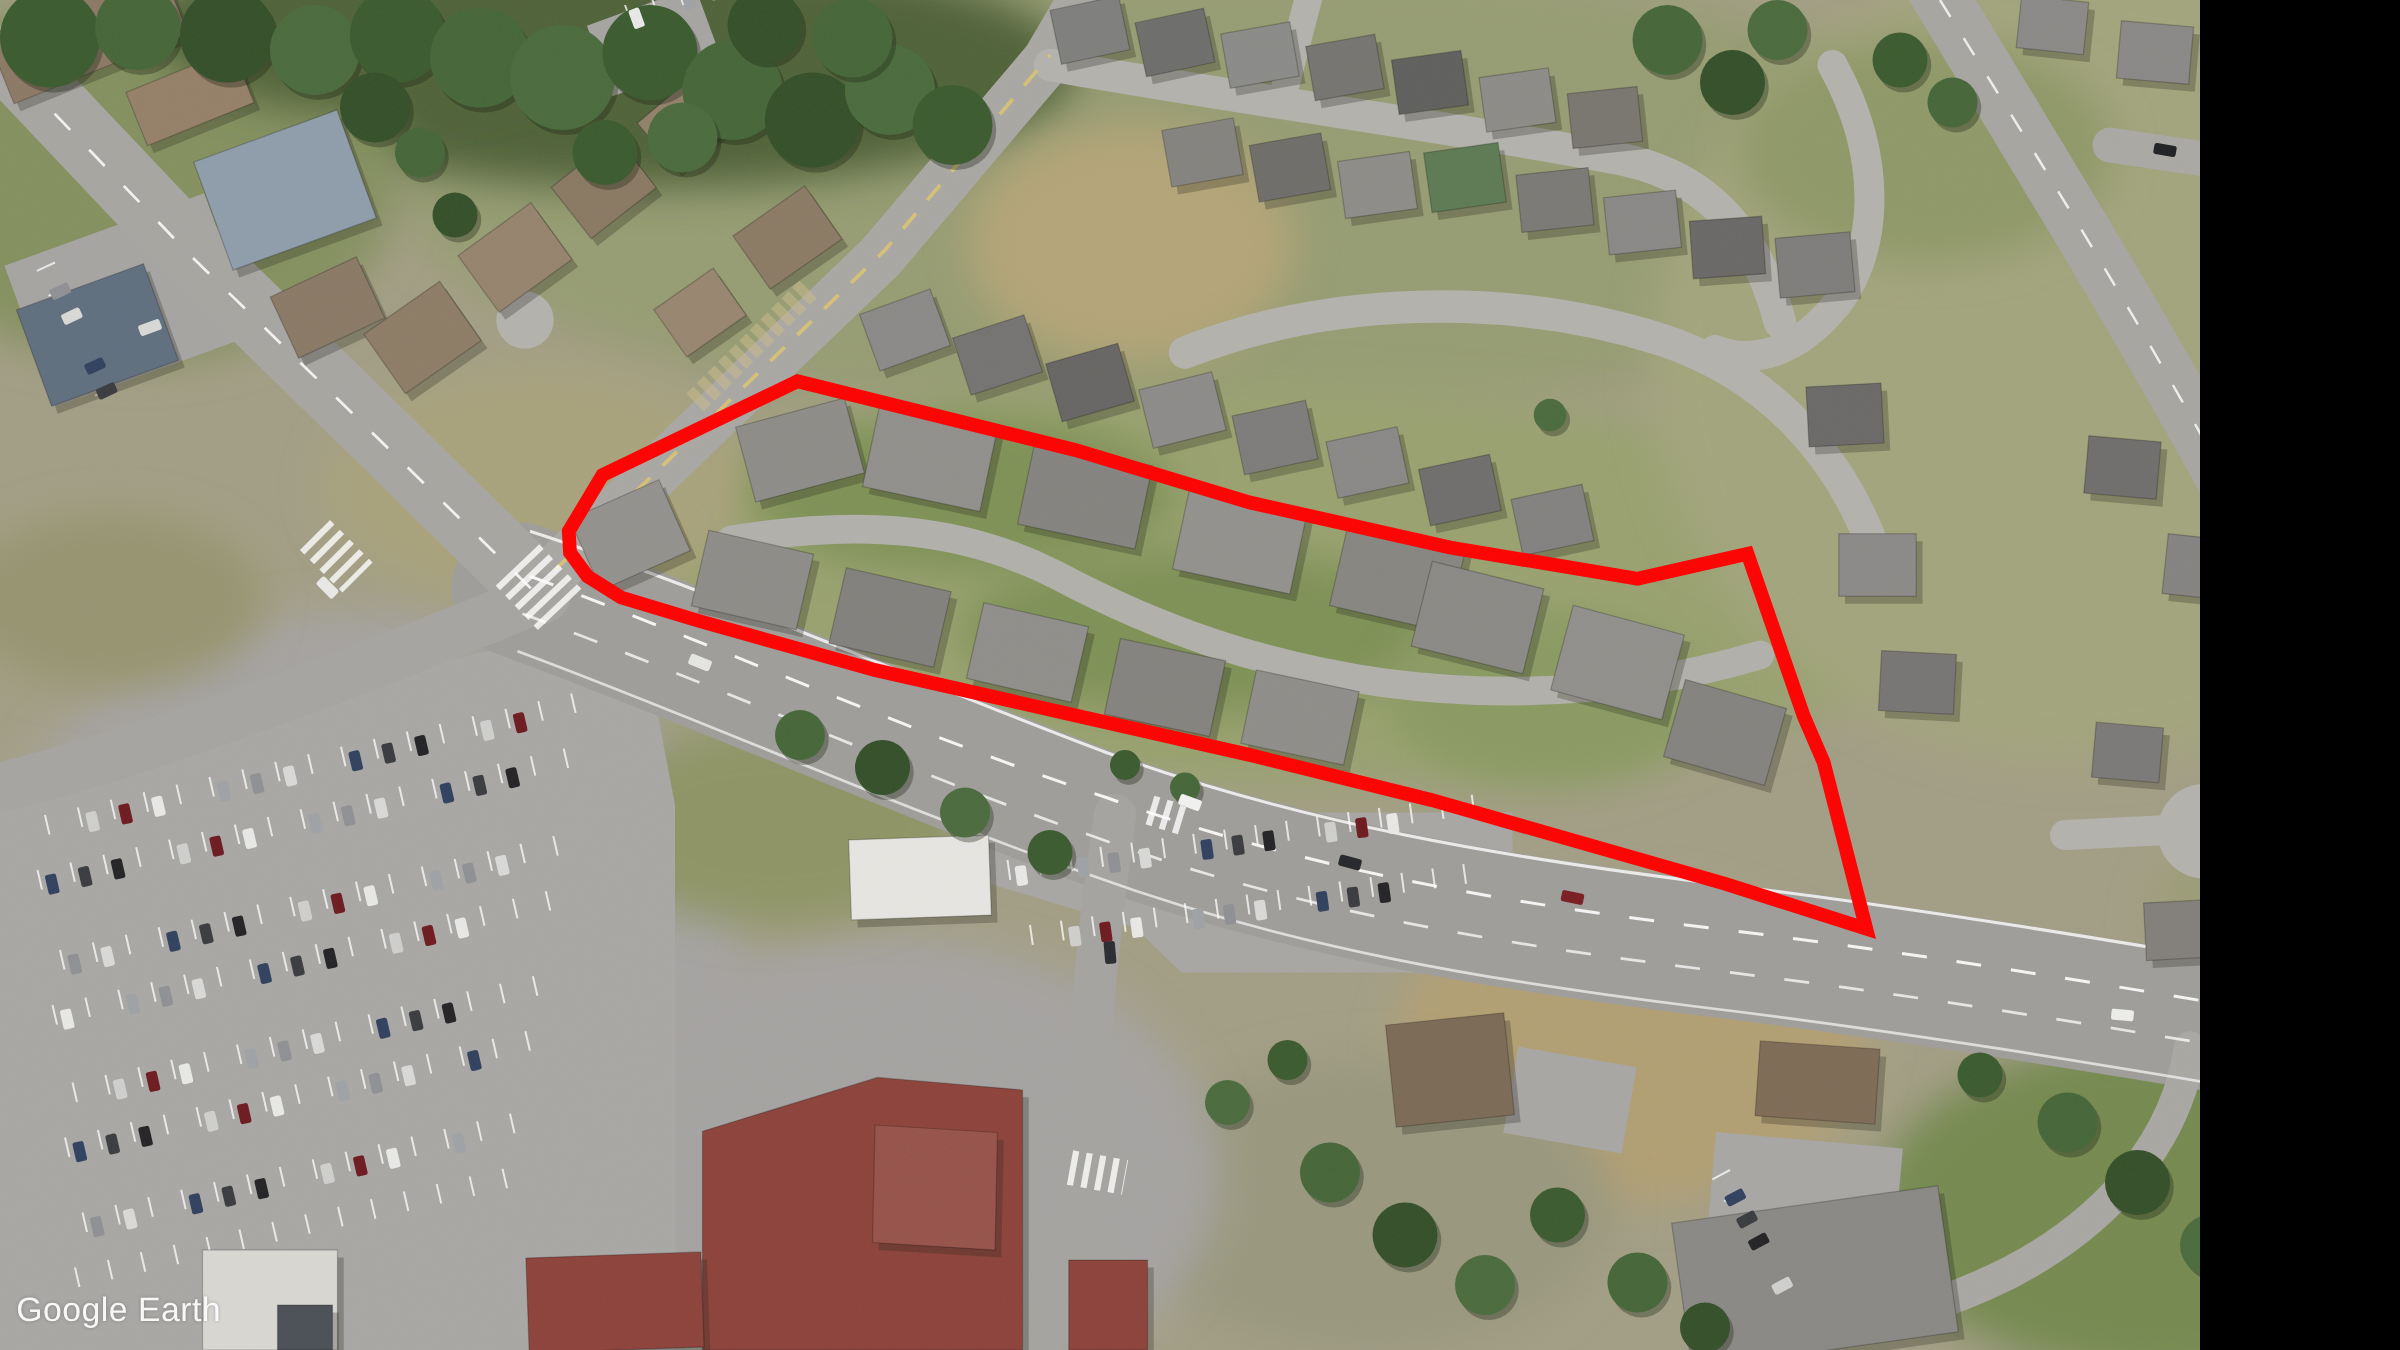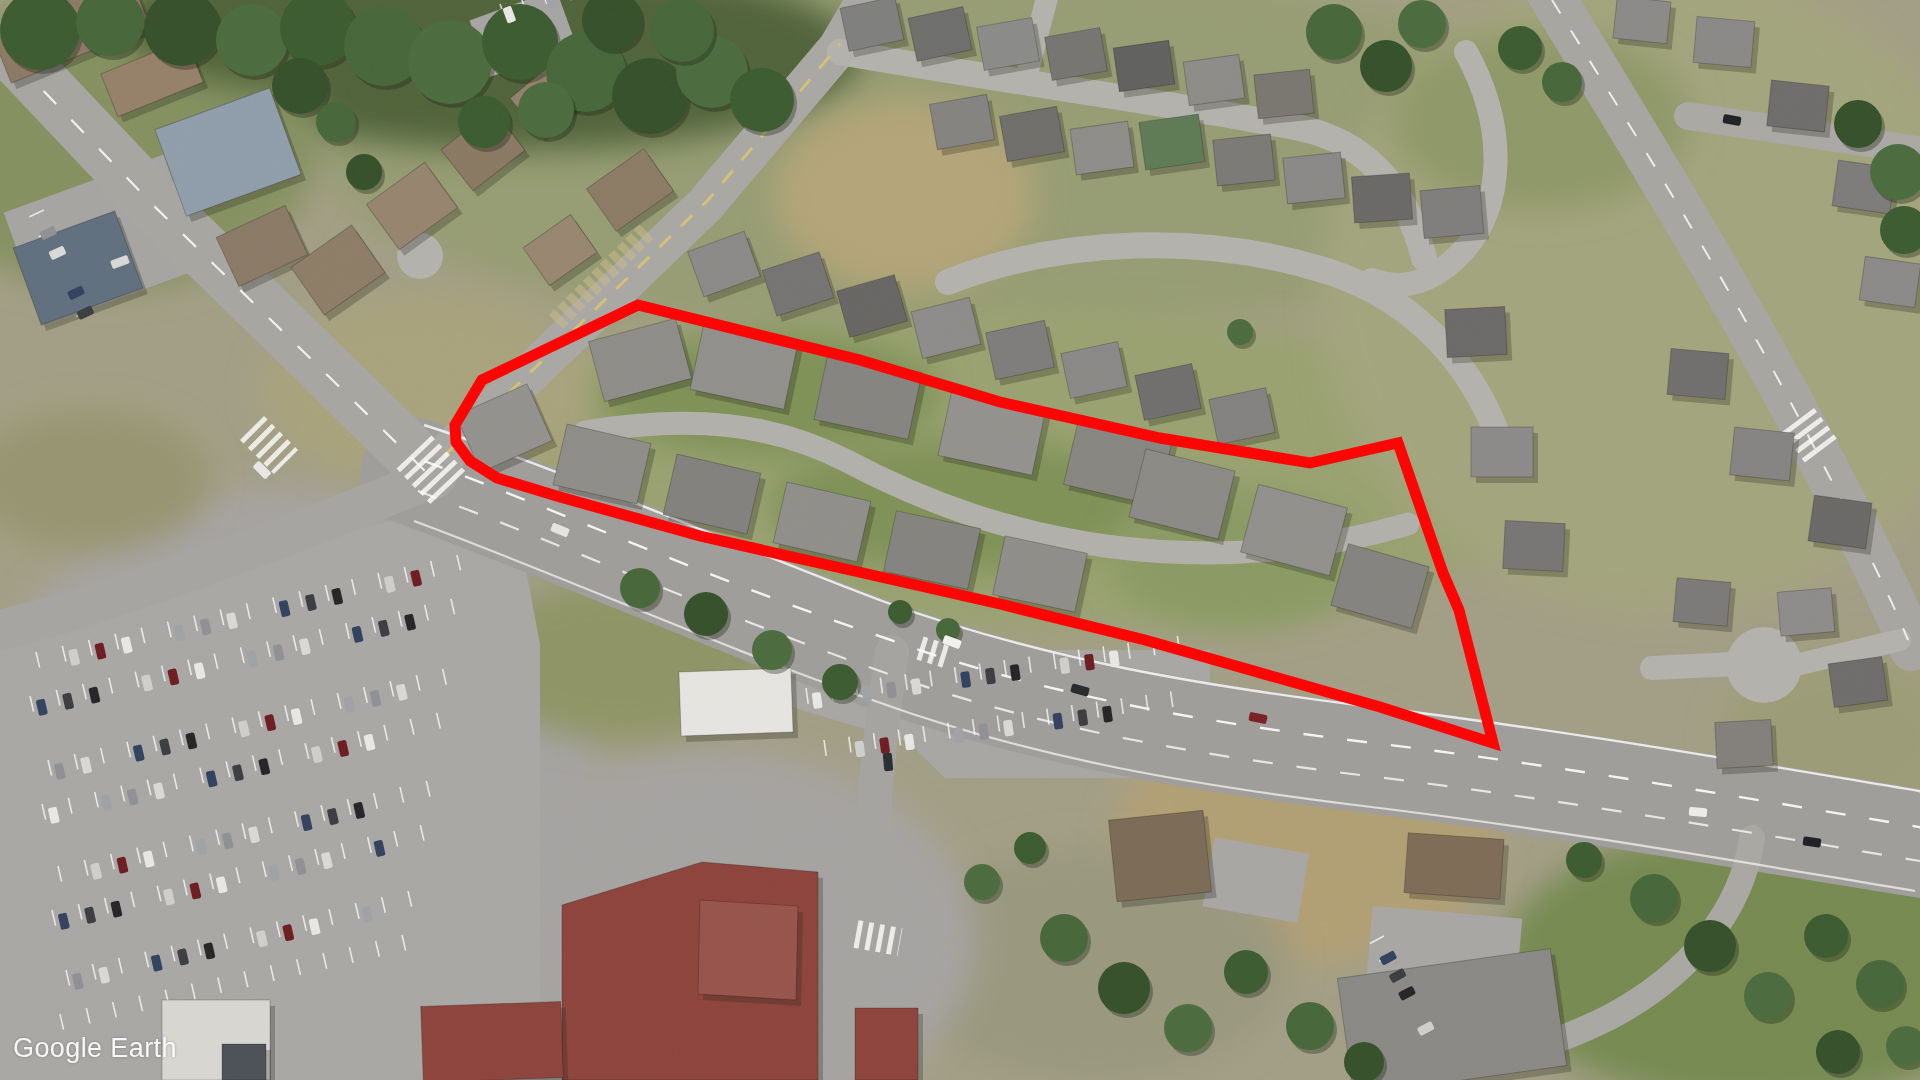--- a/index.html
+++ b/index.html
@@ -1,16 +1,16 @@
 <!DOCTYPE html>
 <html><head>
 <meta charset="utf-8">
 <style>
   html,body{margin:0;padding:0;background:#000;}
-  #viewport{position:relative;width:1920px;height:1080px;overflow:hidden;background:#0f172a;font-family:"Liberation Sans",sans-serif;}
+  #viewport{position:relative;width:1760px;height:1080px;overflow:hidden;background:#0f172a;font-family:"Liberation Sans",sans-serif;}
   #map{position:absolute;left:0;top:0;}
   .watermark{
     position:absolute;left:13px;top:1033px;
     font-family:"Liberation Sans",sans-serif;
     font-size:27px;font-weight:400;letter-spacing:.4px;
     color:rgba(255,255,255,.93);
     text-shadow:0 0 3px rgba(0,0,0,.25);
     user-select:none;pointer-events:none;
   }
 </style>

